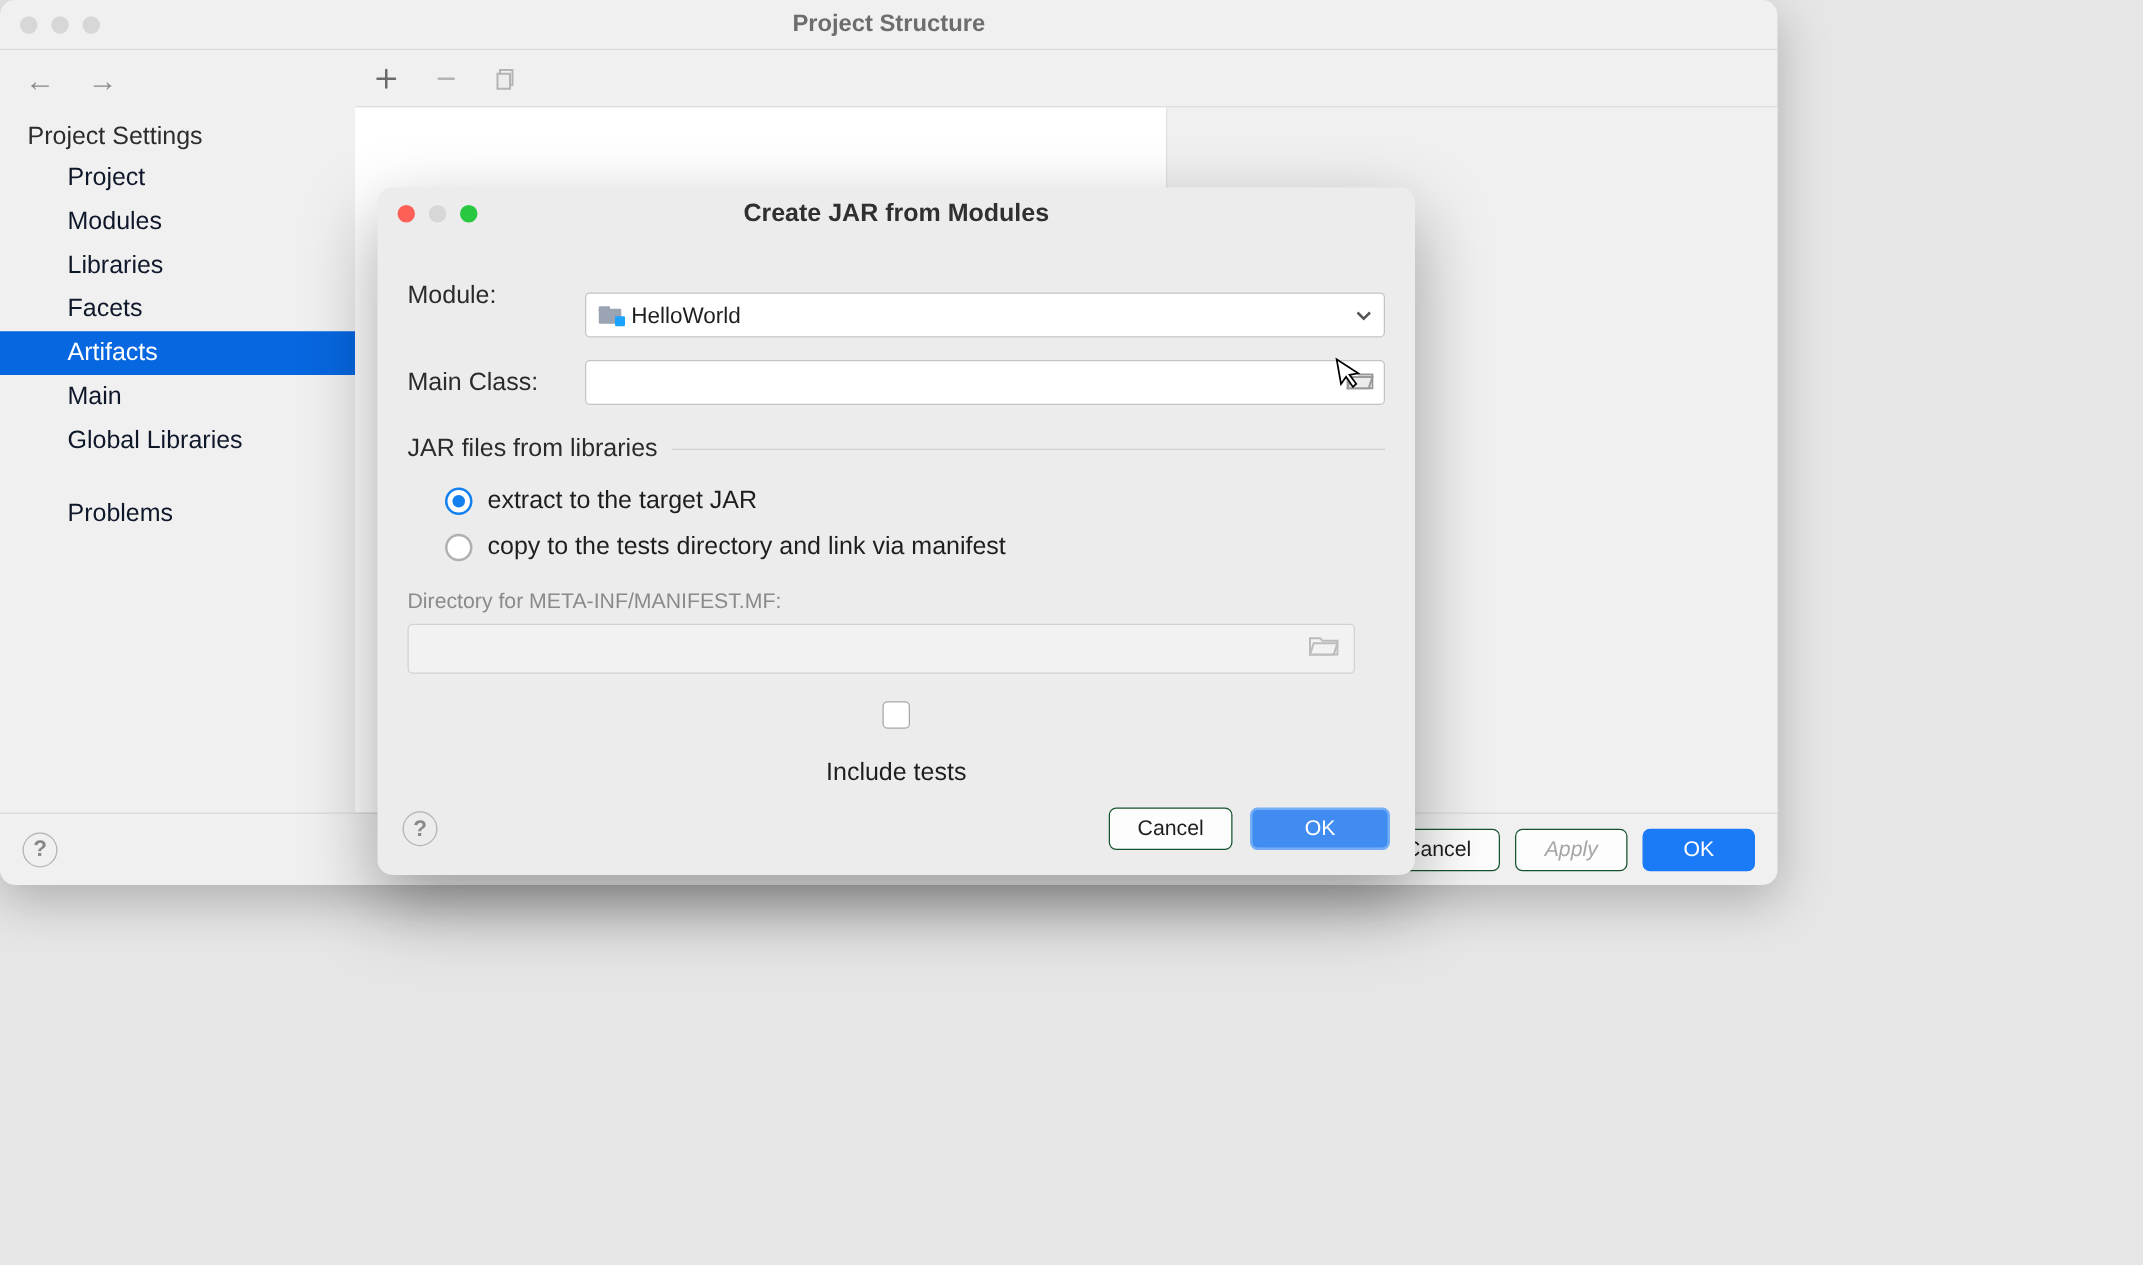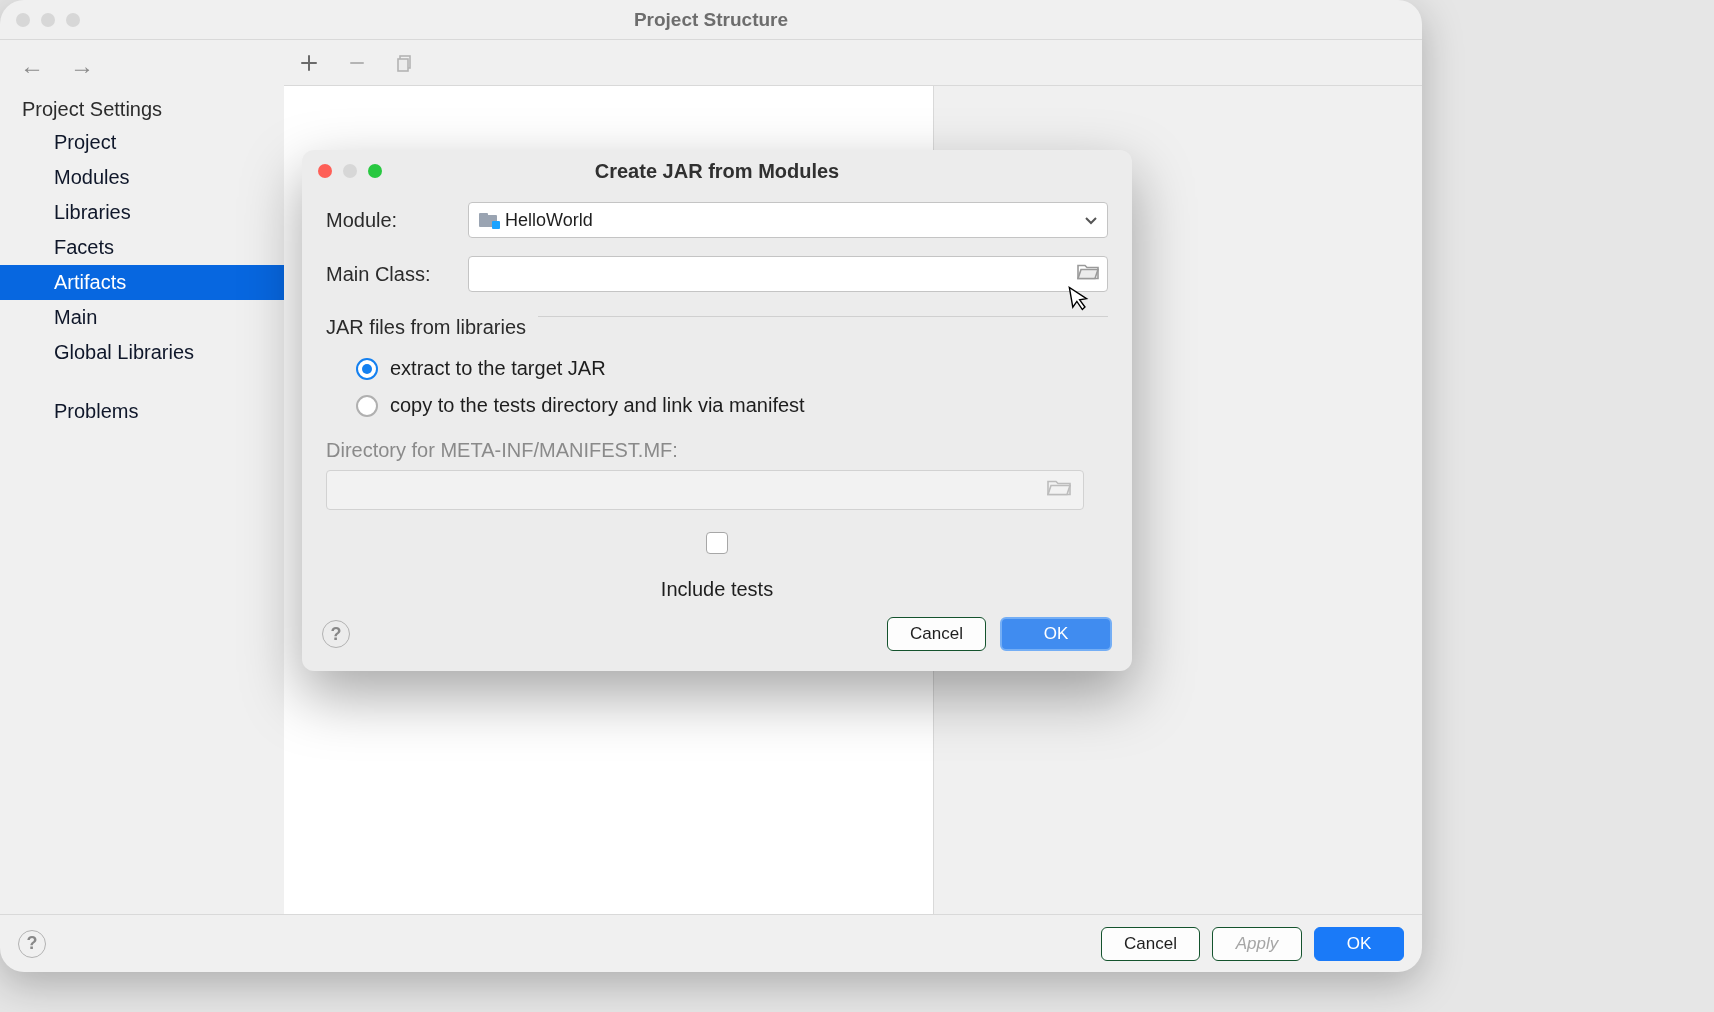--- a/index.html
+++ b/index.html
@@ -29,23 +29,23 @@
     width: 1714px;
     height: 1012px;
     overflow: hidden;
     position: relative;
   }
   
   .window {
     position: absolute;
     left: 0; top: 0;
     width: 1422px;
-    height: 972px;
+    height: 708px;
     background: var(--bg-window);
-    border-radius: 24px;
+    border-radius: 12px;
     box-shadow: 0 12px 40px rgba(0,0,0,.25);
     overflow: hidden;
     display: flex;
     flex-direction: column;
   }
   .titlebar {
     height: 40px;
     display: flex;
     align-items: center;
     position: relative;
@@ -207,20 +207,21 @@
   .combo {
     flex:1;
     height: 36px;
     background:#fff;
     border:1px solid #c4c4c4;
     border-radius:4px;
     display:flex; align-items:center;
     padding:0 10px;
     gap:8px;
     position:relative;
+    margin-top:32px;
   }
   .combo .chev {
     position:absolute; right:10px; color:#555;
   }
   .folder-icon {
     width:18px; height:14px; position:relative;
   }
   .folder-icon::before{
     content:""; position:absolute; left:0; top:2px; width:18px; height:12px;
     background:#9aa4b2; border-radius:1px;
@@ -240,39 +241,39 @@
     border:1px solid #c4c4c4;
     border-radius:4px;
     padding:0 10px;
     position:relative;
   }
   .browse-ico {
     position:absolute; right:8px; top:50%; transform:translateY(-50%);
     color:#9a9a9a;
   }
   .section-header {
-    display:flex; align-items:flex-start; gap:12px;
+    display:flex; align-items:center; gap:12px;
     margin-top:6px;
   }
   .section-header .line{ flex:1; height:1px; background:#d0d0d0;}
   .radio-group {
     display:flex; flex-direction:column; gap:14px;
     padding-left:30px;
   }
   .radio-row{ display:flex; align-items:center; gap:12px; font-size:20px;}
   .radio{
     width:22px; height:22px; border-radius:50%;
     border:2px solid #b0b0b0; background:#fff;
     display:flex; align-items:center; justify-content:center;
   }
   .radio.checked{ border-color:#1480f0;}
   .radio.checked::after{
     content:""; width:10px; height:10px; border-radius:50%; background:#1480f0;
   }
-  .disabled-label{ color:#8a8a8a; font-size:20px; }
+  .disabled-label{ color:#8a8a8a; font-size:17px; }
   .disabled-field{
     margin-top:8px;
     width:758px;
     height:40px;
     background:#f2f2f2;
     border:1px solid #d2d2d2;
     border-radius:4px;
     position:relative;
   }
   .disabled-field .browse-ico{ right:12px; color:#b6b6b6;}

